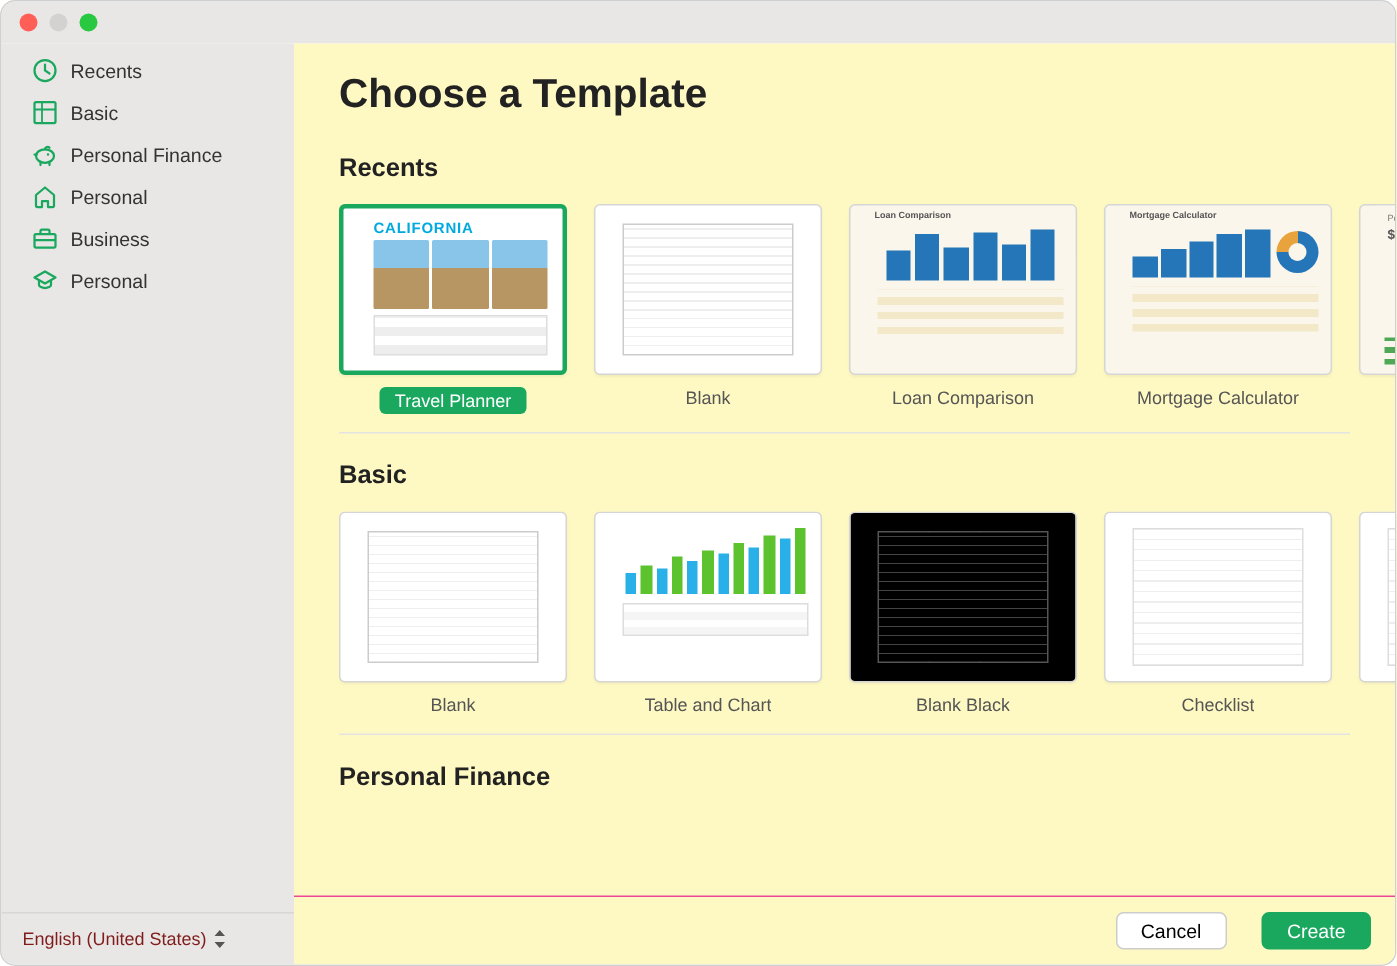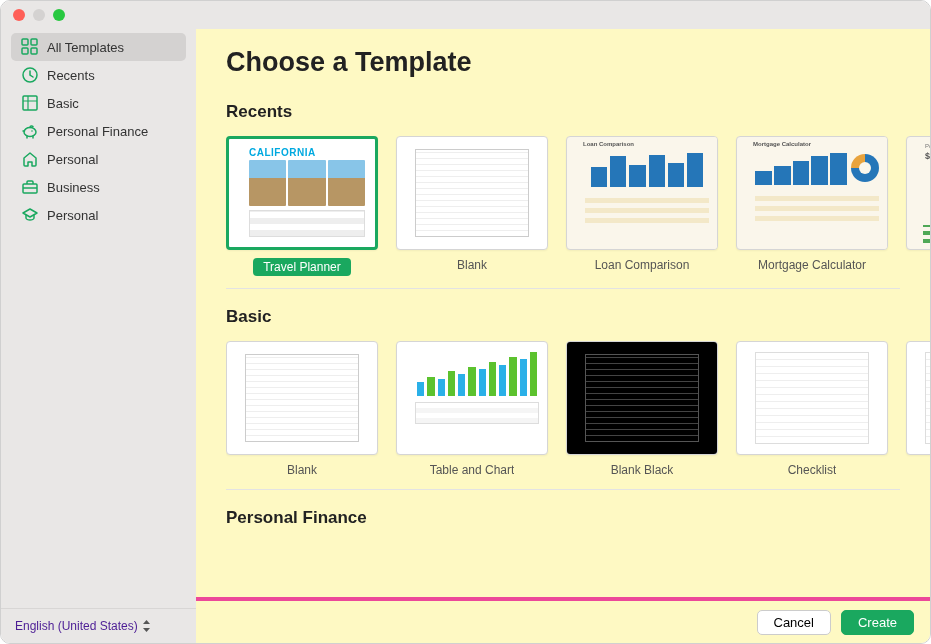--- a/index.html
+++ b/index.html
@@ -10,34 +10,34 @@
 .tl-close { background: #ff5f57; }
 .tl-min { background: #d4d2d1; }
 .tl-max { background: #28c840; }
 .body { flex: 1; display: flex; min-height: 0; }
 .sidebar { width: 195px; background: #e9e7e6; display: flex; flex-direction: column; padding-top: 4px; flex-shrink: 0; }
 .sidebar-list { list-style: none; padding: 0 10px; }
 .sidebar-item { display: flex; align-items: center; gap: 8px; padding: 5px 10px; border-radius: 5px; font-size: 13px; color: #333; cursor: pointer; }
 .sidebar-item.active { background: #d4d2d1; }
 .sidebar-icon { width: 18px; height: 18px; display: flex; align-items: center; justify-content: center; color: #1aa85f; flex-shrink: 0; }
 .sidebar-footer { margin-top: auto; padding: 10px 14px; border-top: 1px solid #d8d6d5; }
-.lang-select { font-size: 12px; color: #4c1d95; display: flex; align-items: center; gap: 4px; cursor: pointer; }
+.lang-select { font-size: 12px; color: #7f1d1d; display: flex; align-items: center; gap: 4px; cursor: pointer; }
 .main { flex: 1; display: flex; flex-direction: column; min-width: 0; background: #fef9c3; }
 .content { flex: 1; overflow: hidden; padding: 18px 0 0 30px; }
 .page-title { font-size: 27px; font-weight: 700; color: #222; margin-bottom: 24px; }
 .section-title { font-size: 17px; font-weight: 700; color: #222; margin-bottom: 14px; }
 .section { margin-bottom: 12px; }
 .section-divider { border: none; border-top: 1px solid #e3e3e3; margin: 10px 30px 18px 0; }
 .template-row { display: flex; gap: 18px; overflow: hidden; }
 .template-item { display: flex; flex-direction: column; align-items: center; gap: 8px; cursor: pointer; flex-shrink: 0; }
 .thumb { width: 152px; height: 114px; background: #fff; border: 1px solid #d5d5d5; border-radius: 4px; overflow: hidden; position: relative; box-shadow: 0 1px 2px rgba(0,0,0,0.05); }
 .thumb.selected { border: 3px solid #1aa85f; }
 .template-label { font-size: 12px; color: #555; text-align: center; max-width: 152px; white-space: nowrap; overflow: hidden; text-overflow: ellipsis; }
 .template-label.selected { background: #1aa85f; color: #fff; padding: 2px 10px; border-radius: 4px; }
-.footer { height: 46px; border-top: 4px solid #ec4899; display: flex; align-items: center; justify-content: flex-end; padding: 0 16px; gap: 10px; flex-shrink: 0; }
+.footer { height: 46px; border-top: 1px solid #ec4899; display: flex; align-items: center; justify-content: flex-end; padding: 0 16px; gap: 23px; flex-shrink: 0; }
 .btn { font-size: 13px; padding: 4px 16px; border-radius: 5px; border: 1px solid #ccc; background: #fff; cursor: pointer; }
 .btn.primary { background: #1aa85f; color: #fff; border-color: #1aa85f; }
 
 
 .thumb-inner { position: absolute; inset: 6px; display: flex; flex-direction: column; font-size: 4px; margin-left: 10px; }
 .th-travel .title { color: #00a9e0; font-weight: 800; font-size: 10px; letter-spacing: 0.5px; padding: 2px 4px; }
 .th-travel .photos { display: flex; gap: 2px; height: 46px; padding: 0 4px; }
 .th-travel .photo { flex: 1; background: linear-gradient(180deg, #88c5e8 40%, #b79664 40%); border-radius: 1px; }
 .th-travel .grid { flex: 1; margin: 4px; background: repeating-linear-gradient(0deg, #eee 0 6px, #fff 6px 12px); border: 1px solid #ddd; }
 .th-blank .sheet { position: absolute; inset: 12px 18px; border: 1px solid #ccc; background: repeating-linear-gradient(0deg, #fff 0 5px, #eee 5px 6px), repeating-linear-gradient(90deg, transparent 0 16px, #eee 16px 17px); }
@@ -68,31 +68,20 @@
 
 <div class="window">
   <div class="titlebar">
     <div class="traffic-light tl-close"></div>
     <div class="traffic-light tl-min"></div>
     <div class="traffic-light tl-max"></div>
   </div>
   <div class="body">
     <aside class="sidebar">
       <ul class="sidebar-list" id="sidebar-list">
-          <li class="sidebar-item active">
-            <span class="sidebar-icon">
-              <svg width="18" height="18" viewBox="0 0 18 18">
-                <rect x="1" y="1" width="6" height="6" rx="1" fill="none" stroke="#1aa85f" stroke-width="1.5"></rect>
-                <rect x="10" y="1" width="6" height="6" rx="1" fill="none" stroke="#1aa85f" stroke-width="1.5"></rect>
-                <rect x="1" y="10" width="6" height="6" rx="1" fill="none" stroke="#1aa85f" stroke-width="1.5"></rect>
-                <rect x="10" y="10" width="6" height="6" rx="1" fill="none" stroke="#1aa85f" stroke-width="1.5"></rect>
-              </svg>
-            </span>
-            <span>All Templates</span>
-          </li>
           <li class="sidebar-item">
             <span class="sidebar-icon">
               <svg width="18" height="18" viewBox="0 0 18 18">
                 <circle cx="9" cy="9" r="7" fill="none" stroke="#1aa85f" stroke-width="1.5"></circle>
                 <path d="M9 5v4l3 2" stroke="#1aa85f" stroke-width="1.5" fill="none" stroke-linecap="round"></path>
               </svg>
             </span>
             <span>Recents</span>
           </li>
           <li class="sidebar-item">

